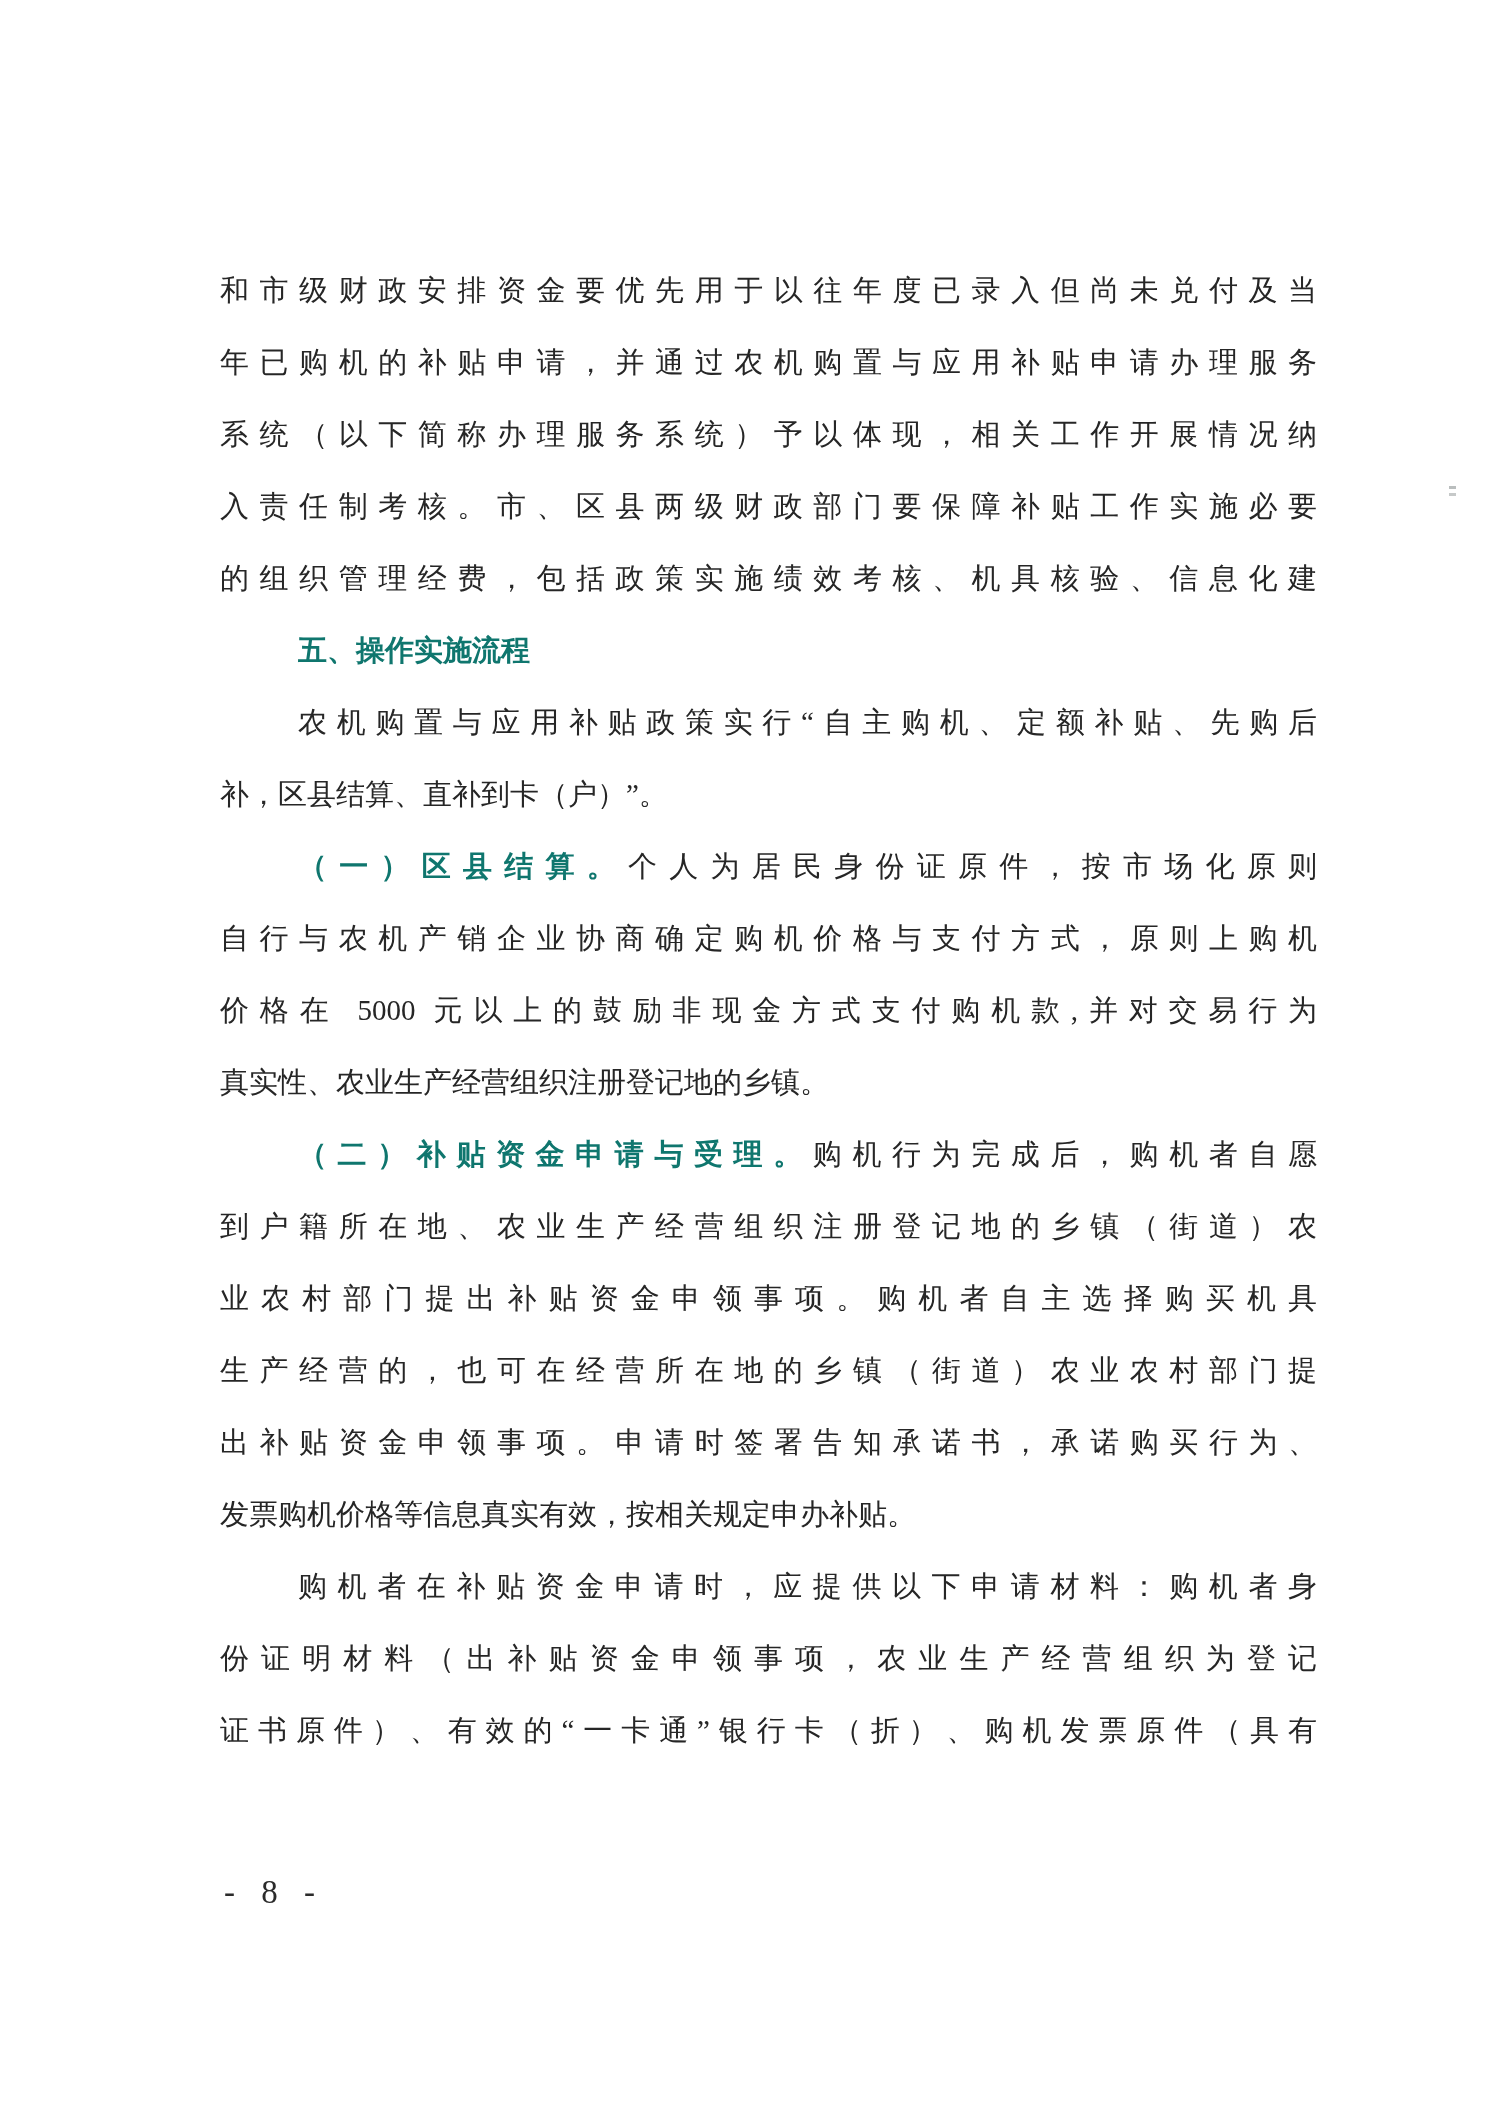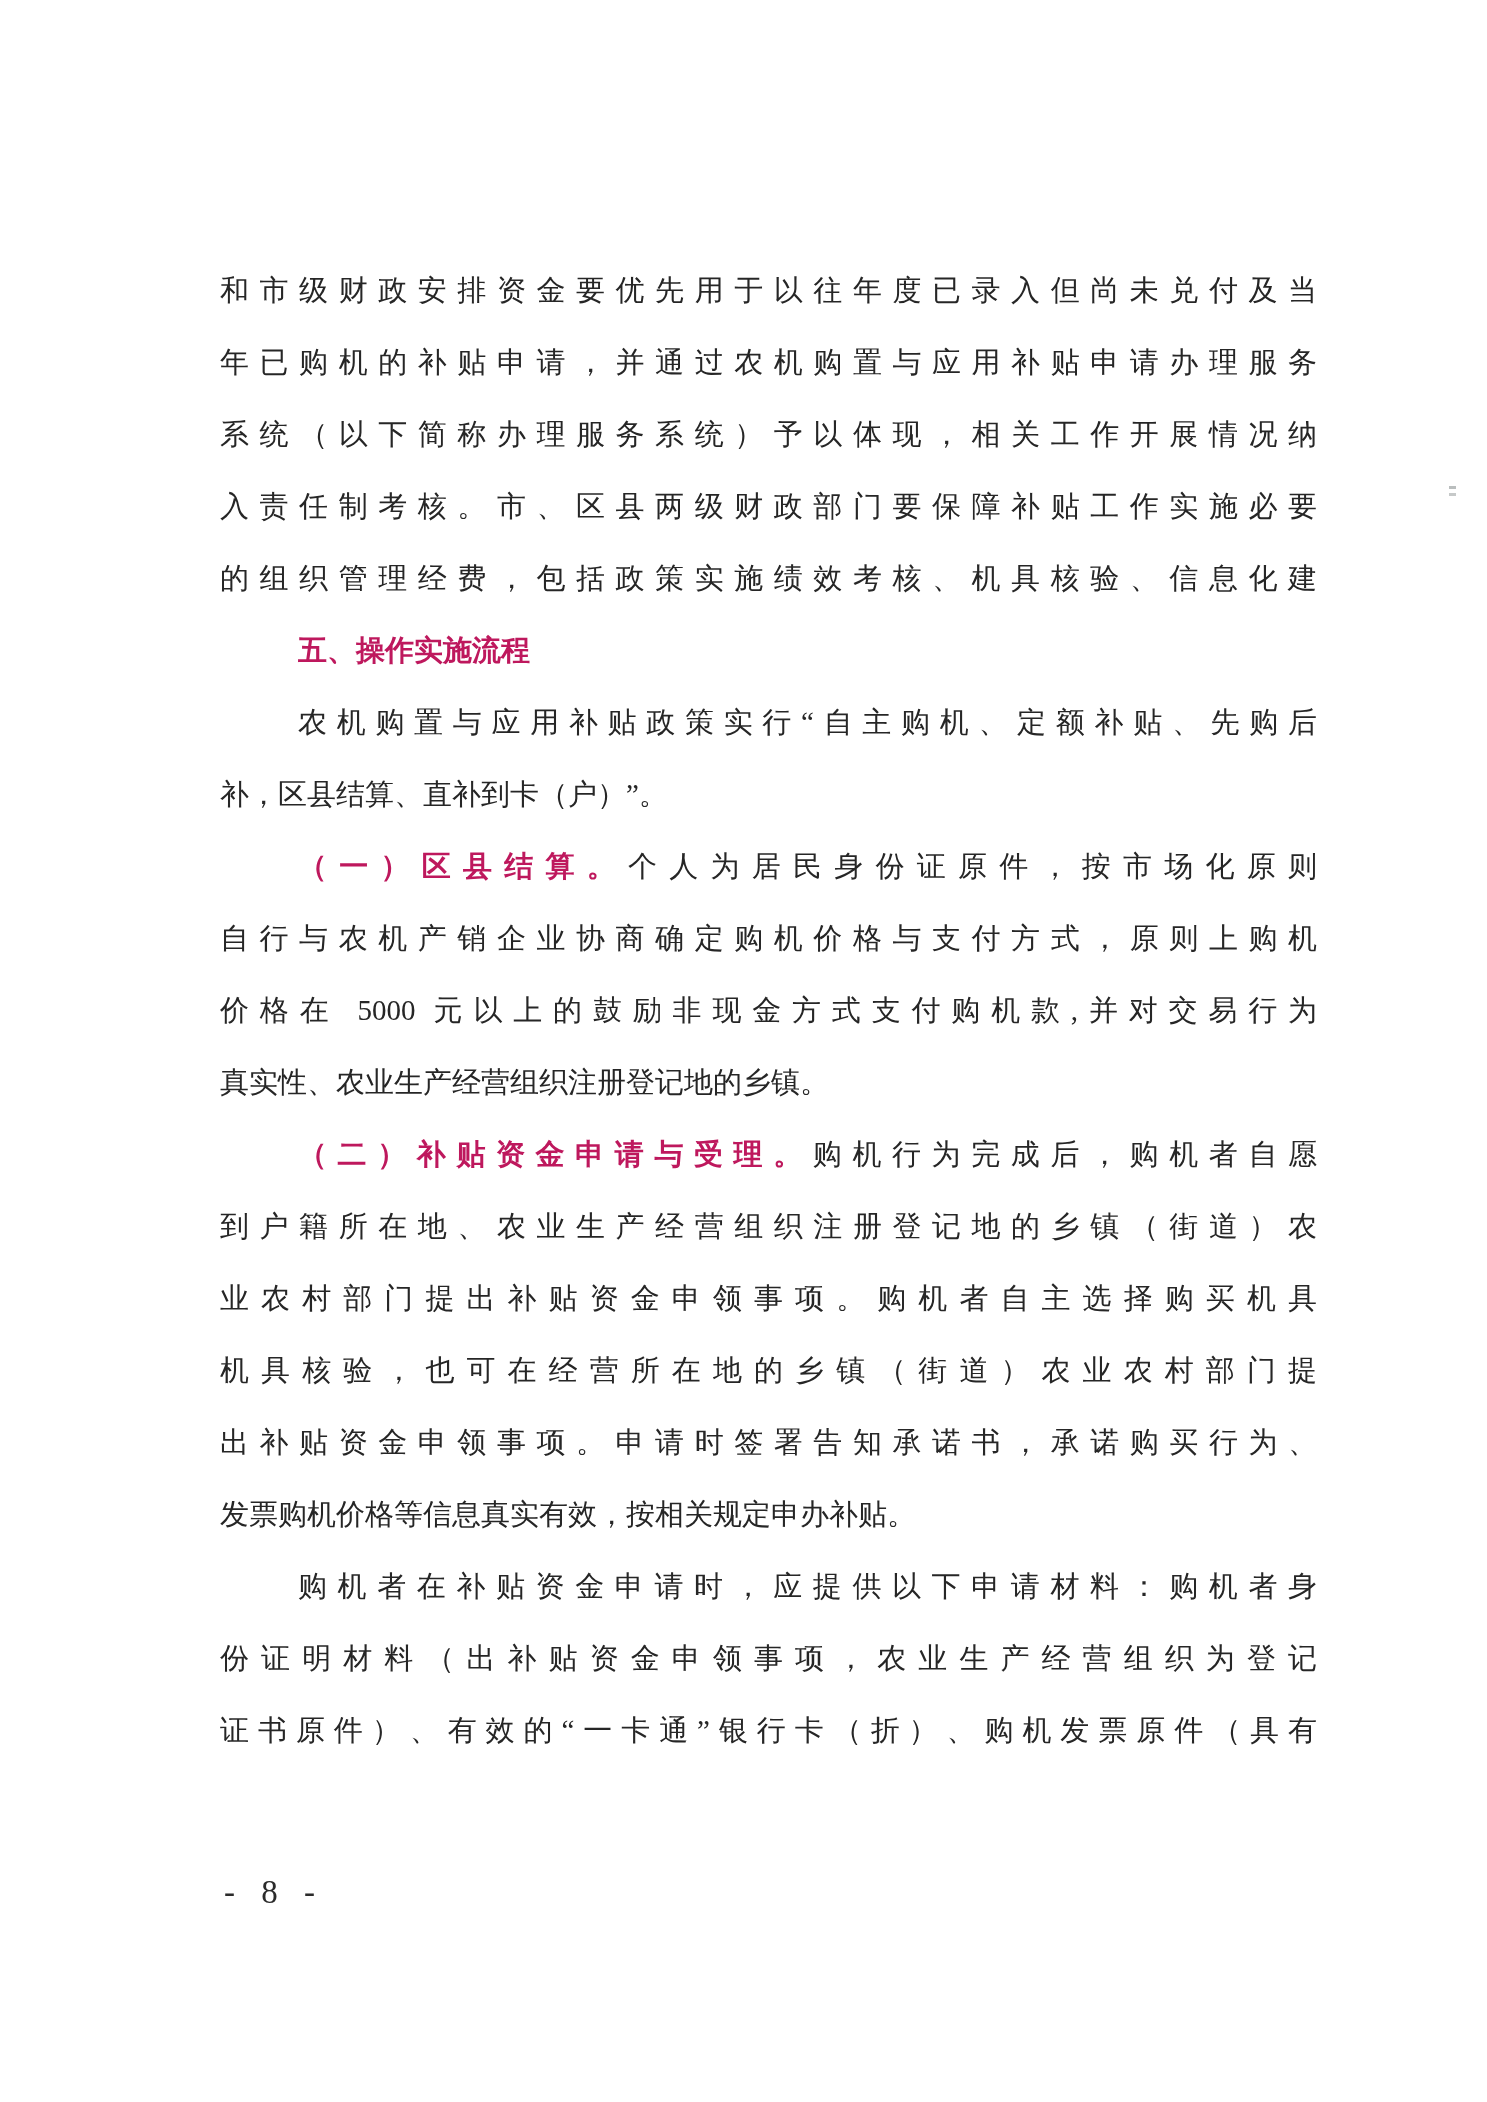--- a/index.html
+++ b/index.html
@@ -32,21 +32,21 @@
     white-space: normal;
     text-align: justify;
     text-align-last: justify;
     text-justify: inter-character;
   }
   .ind { text-indent: 78px; }
   .heading,
   .line .b {
     font-family: Liberation Serif, serif;
     font-weight: 700;
-    color: #be185d;
+    color: #0f766e;
   }
   .pageno {
     position: absolute;
     left: 224px; top: 1872px;
     font-size: 33px;
     letter-spacing: 9px;
     color: #2b2b2b;
     line-height: 40px;
   }
   
@@ -75,21 +75,21 @@
 
     <div class="line j ind"><span class="b"></span><span>农机购置与应用补贴政策实行“自主购机、定额补贴、先购后</span></div>
     <div class="line"><span class="b"></span><span>补，区县结算、直补到卡（户）”。</span></div>
     <div class="line j ind"><span class="b">（一）区县结算。</span><span>个人为居民身份证原件，按市场化原则</span></div>
     <div class="line j"><span class="b"></span><span>自行与农机产销企业协商确定购机价格与支付方式，原则上购机</span></div>
     <div class="line j"><span class="b"></span><span>价格在 5000 元以上的鼓励非现金方式支付购机款,并对交易行为</span></div>
     <div class="line"><span class="b"></span><span>真实性、农业生产经营组织注册登记地的乡镇。</span></div>
     <div class="line j ind"><span class="b">（二）补贴资金申请与受理。</span><span>购机行为完成后，购机者自愿</span></div>
     <div class="line j"><span class="b"></span><span>到户籍所在地、农业生产经营组织注册登记地的乡镇（街道）农</span></div>
     <div class="line j"><span class="b"></span><span>业农村部门提出补贴资金申领事项。购机者自主选择购买机具</span></div>
-    <div class="line j"><span class="b"></span><span>机具核验，也可在经营所在地的乡镇（街道）农业农村部门提</span></div>
+    <div class="line j"><span class="b"></span><span>生产经营的，也可在经营所在地的乡镇（街道）农业农村部门提</span></div>
     <div class="line j"><span class="b"></span><span>出补贴资金申领事项。申请时签署告知承诺书，承诺购买行为、</span></div>
     <div class="line"><span class="b"></span><span>发票购机价格等信息真实有效，按相关规定申办补贴。</span></div>
     <div class="line j ind"><span class="b"></span><span>购机者在补贴资金申请时，应提供以下申请材料：购机者身</span></div>
     <div class="line j"><span class="b"></span><span>份证明材料（出补贴资金申领事项，农业生产经营组织为登记</span></div>
     <div class="line j"><span class="b"></span><span>证书原件）、有效的“一卡通”银行卡（折）、购机发票原件（具有</span></div>
 
   </div>
 
   <div class="pageno">- 8 -</div>
   <div class="speck"></div>

